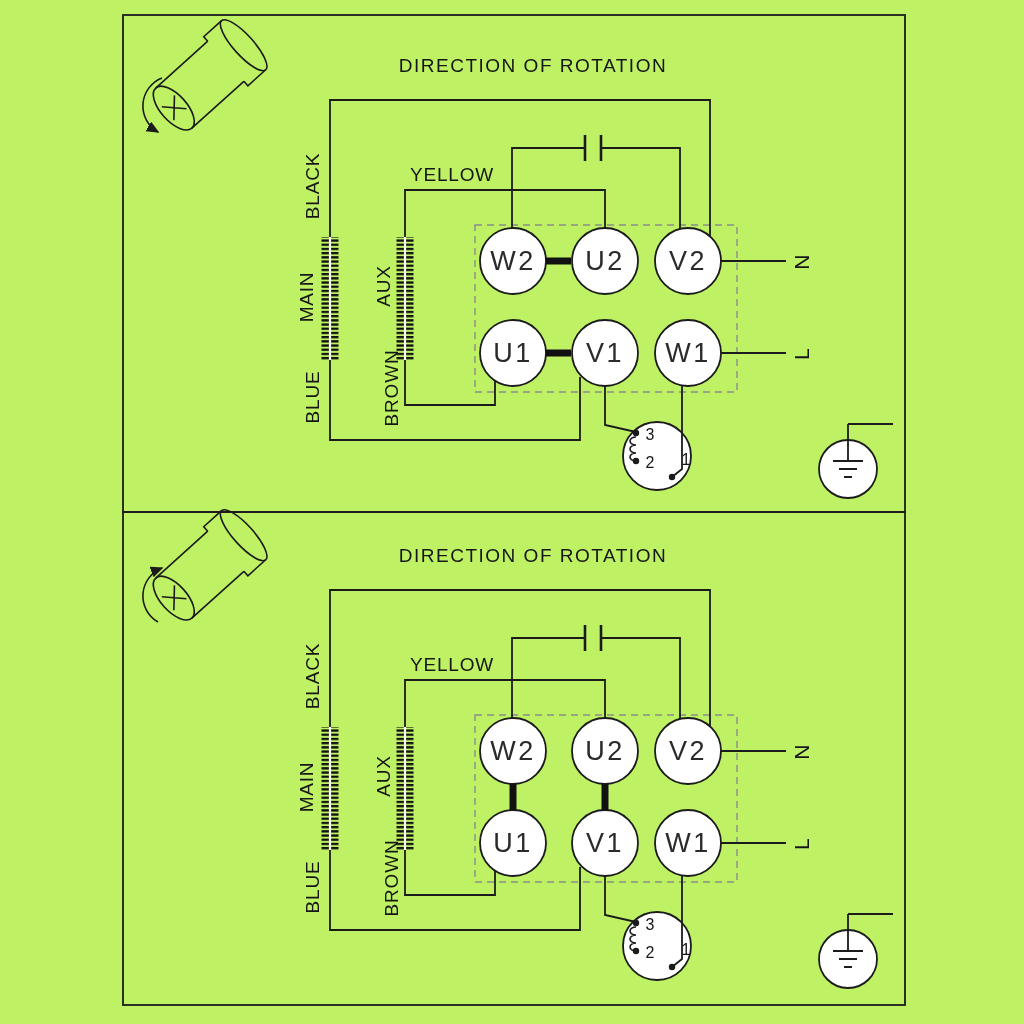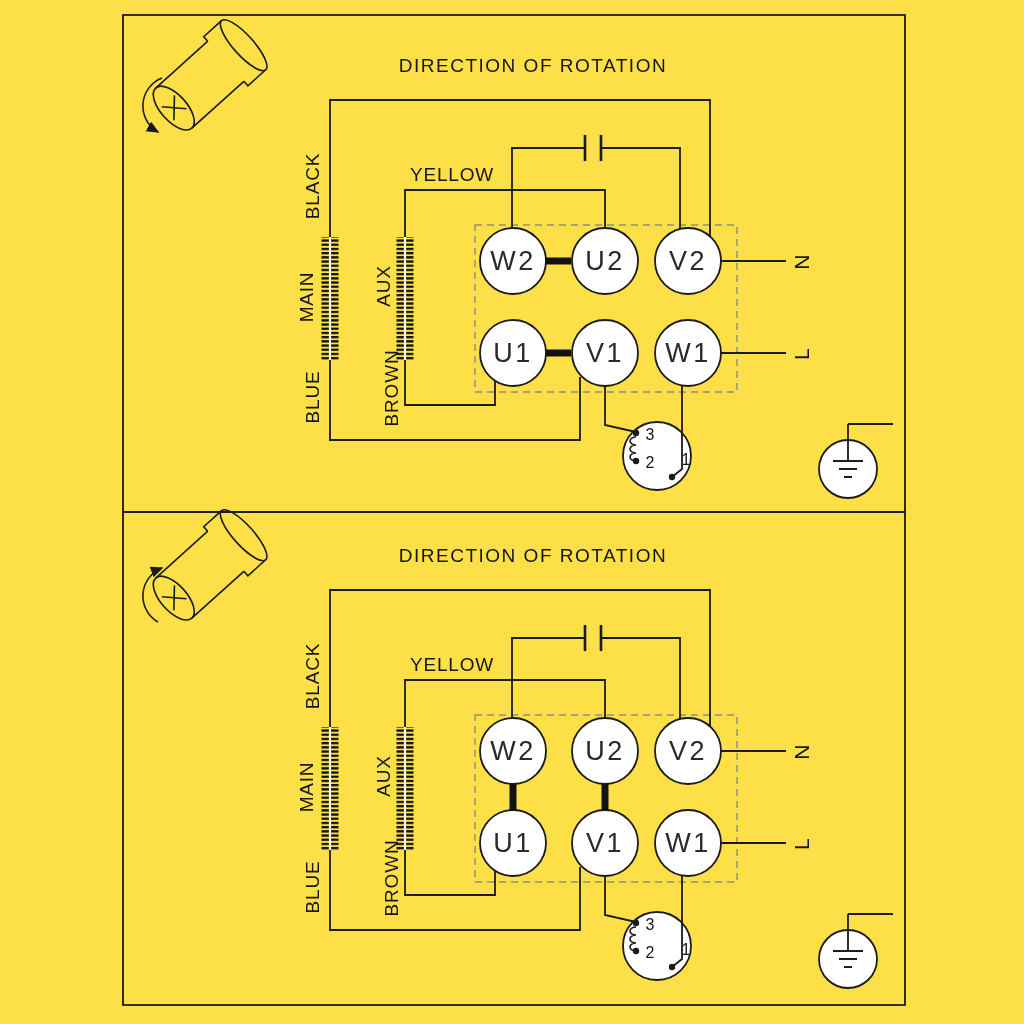--- a/index.html
+++ b/index.html
@@ -1,16 +1,16 @@
 <!DOCTYPE html>
 <html><head>
 <meta charset="utf-8">
 <style>
   html,body{margin:0;padding:0;background:#ffffff;}
-  .canvas{position:relative;width:1024px;height:1024px;background:#fde047;overflow:hidden;}
+  .canvas{position:relative;width:1024px;height:1024px;background:#bef264;overflow:hidden;}
   svg{display:block;}
   .stroke{stroke:#1b1b1b;stroke-width:1.8;fill:none;}
   .thin{stroke:#1b1b1b;stroke-width:1.6;fill:none;}
   .plates{stroke:#1b1b1b;stroke-width:2.6;fill:none;}
   .dashedbox{stroke:#8c8c8c;stroke-width:1.4;fill:none;stroke-dasharray:7 5;}
   .termcircle{stroke:#1b1b1b;stroke-width:1.8;fill:#ffffff;}
   .link{stroke:#111111;stroke-width:7;fill:none;}
   .dot{fill:#1b1b1b;stroke:none;}
   .whitegap{stroke:#ffffff;stroke-width:2.2;fill:none;}
   text{fill:#161616;font-family:"Liberation Sans", sans-serif;}

